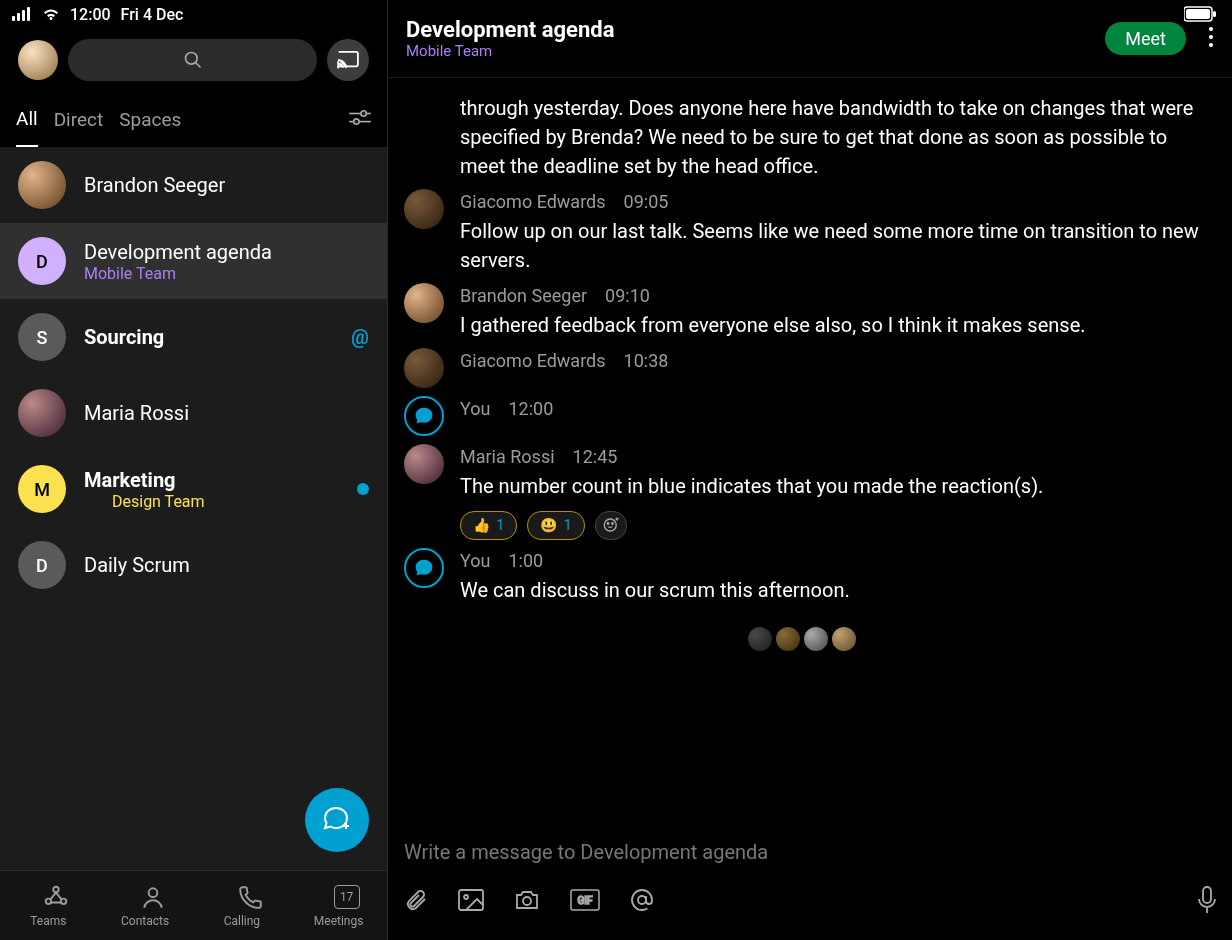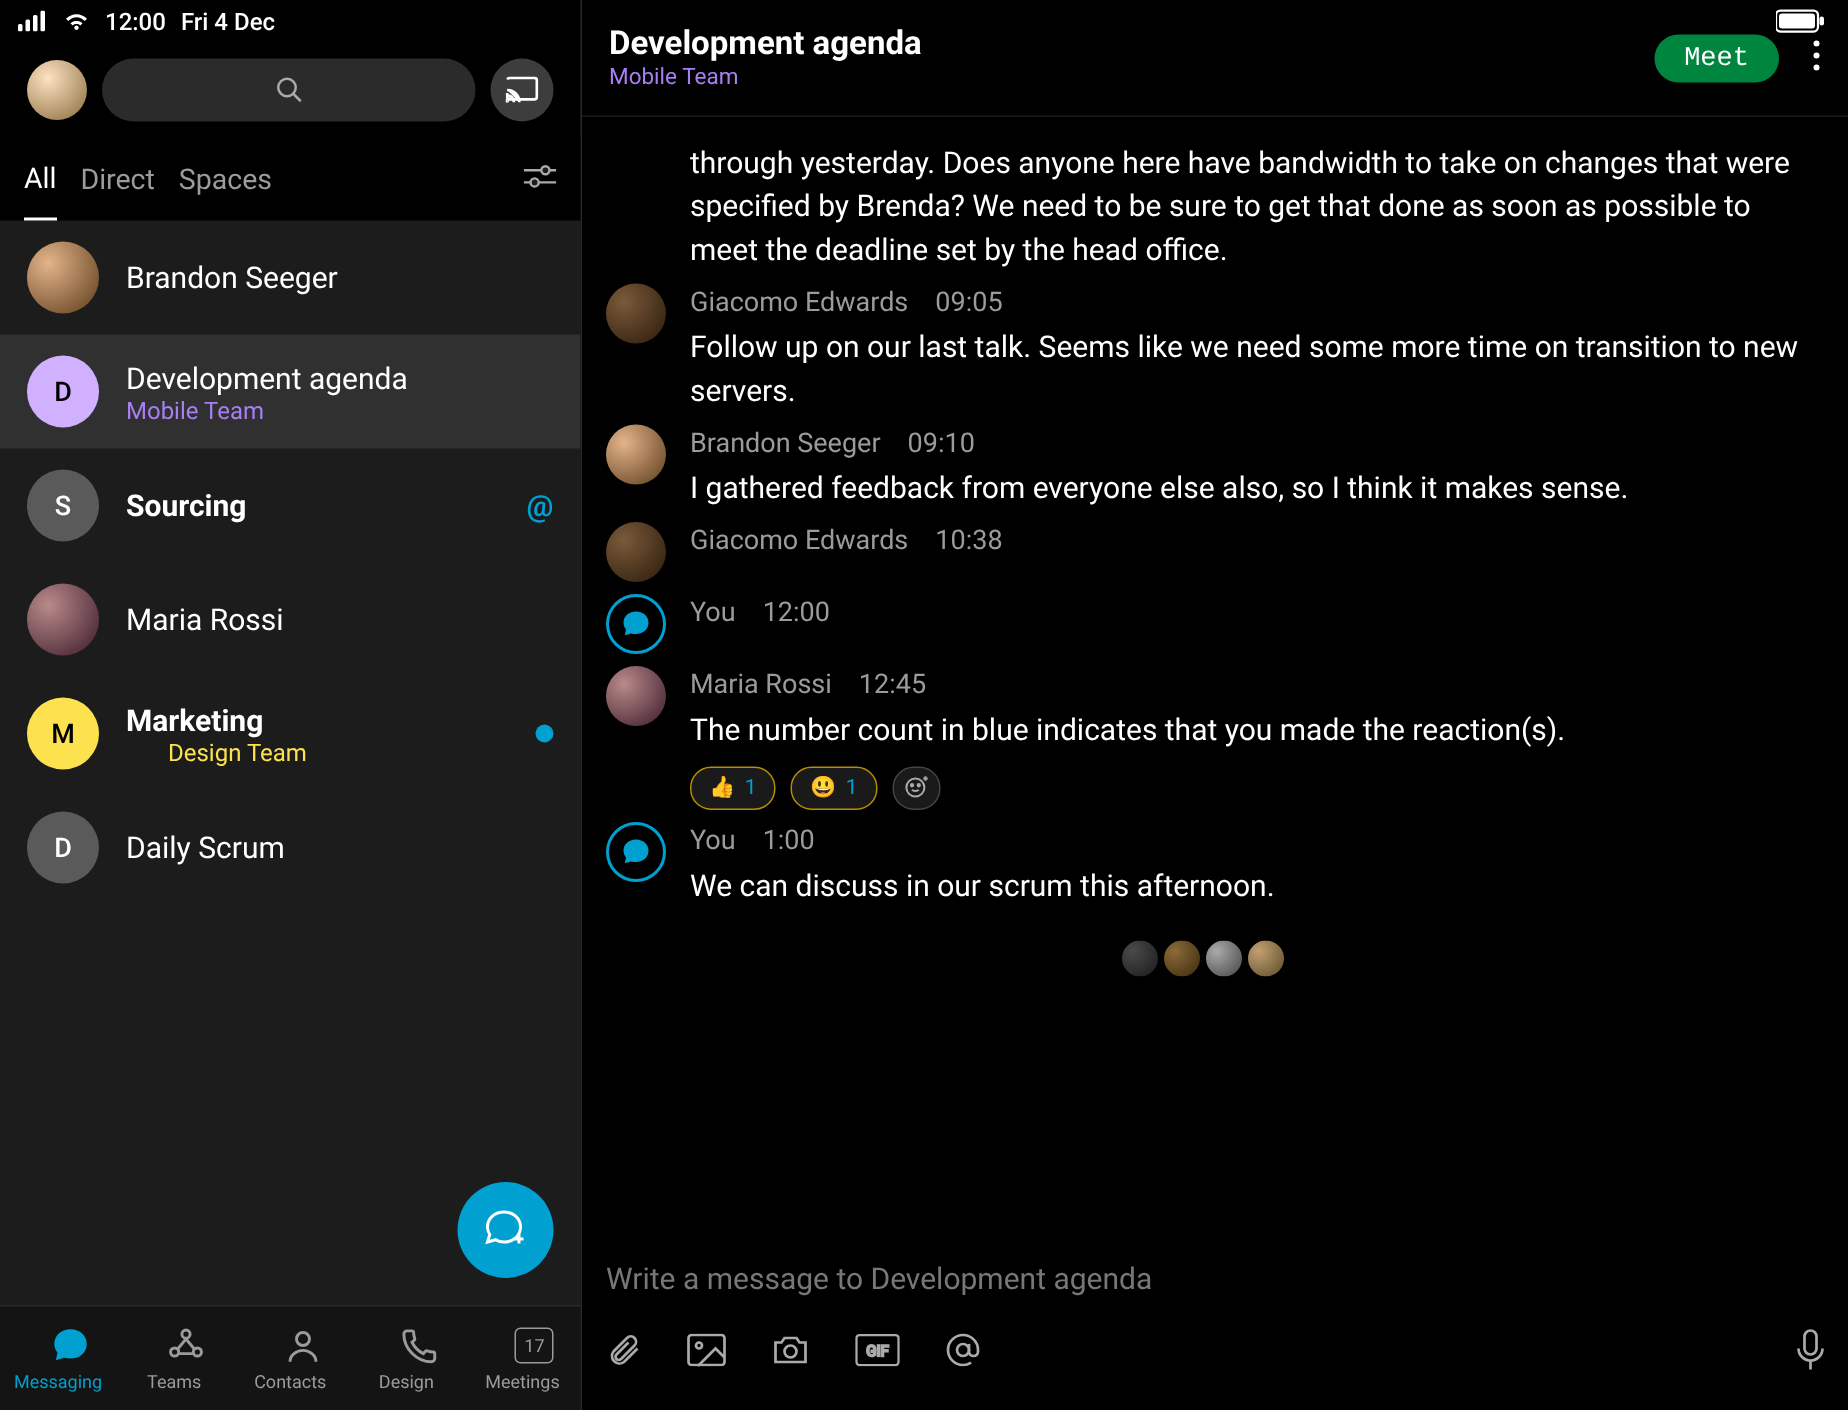--- a/index.html
+++ b/index.html
@@ -48,21 +48,21 @@
   .fab{position:absolute;right:18px;bottom:18px;width:64px;height:64px;border-radius:50%;background:var(--accent-blue);display:flex;align-items:center;justify-content:center;}
   .bottom-nav{height:70px;background:var(--bg-panel);border-top:1px solid #2a2a2a;display:flex;}
   .nav-item{flex:1;display:flex;flex-direction:column;align-items:center;justify-content:center;gap:3px;color:var(--text-gray);cursor:pointer;font-size:12px;}
   .nav-item.active{color:var(--accent-blue);}
   .nav-icon{height:28px;display:flex;align-items:center;margin-left:16px;}
   .main{flex:1;display:flex;flex-direction:column;background:var(--bg-black);border-left:1px solid #2a2a2a;}
   .header{height:78px;display:flex;align-items:center;padding:0 18px;border-bottom:1px solid #1a1a1a;}
   .header-titles{flex:1;display:flex;flex-direction:column;}
   .header-title{font-size:22px;font-weight:700;}
   .header-sub{font-size:15px;color:var(--accent-purple);}
-  .meet-btn{background:var(--accent-green);border-radius:18px;padding:6px 20px;font-size:18px;cursor:pointer;font-family:Liberation Mono, monospace;}
+  .meet-btn{background:var(--accent-green);border-radius:18px;padding:6px 20px;font-size:18px;cursor:pointer;}
   .more-btn{margin-left:22px;cursor:pointer;color:var(--text-white);}
   .messages{flex:1;overflow-y:auto;padding:8px 26px 8px 16px;}
   .message{display:flex;gap:16px;margin:8px 0;}
   .msg-content{flex:1;font-size:20px;line-height:1.45;}
   .msg-header{display:flex;gap:18px;margin-bottom:2px;}
   .msg-sender{color:var(--text-gray);font-size:18px;}
   .msg-time{color:var(--text-gray);font-size:18px;}
   .msg-body{color:var(--text-white);}
   .mention{color:var(--text-gray);}
   .reactions{display:flex;gap:10px;margin-top:10px;}
@@ -192,28 +192,20 @@
       </div>
     <div class="fab">
       <svg width="32" height="32" viewBox="0 0 32 32" fill="none" stroke="#fff" stroke-width="2">
           <path d="M26 14c0 6-5 10-11 10-2 0-4-.5-5.5-1.5L4 24l1.5-5C4.5 17.5 4 16 4 14 4 8 9 4 15 4s11 4 11 10z"></path>
           <line x1="22" y1="22" x2="28" y2="22"></line>
           <line x1="25" y1="19" x2="25" y2="25"></line>
         </svg>
     </div>
   </div>
   <div class="bottom-nav">
-    <div class="nav-item active">
-      <div class="nav-icon">
-          <svg width="26" height="26" viewBox="0 0 24 24" fill="var(--accent-blue)">
-            <path d="M12 2C6 2 2 6 2 11c0 2 .7 3.8 2 5.3L3 21l5-1.5c1.3.3 2.6.5 4 .5 6 0 10-4 10-9S18 2 12 2z"></path>
-          </svg>
-        </div>
-      <span>Messaging</span>
-    </div>
     <div class="nav-item">
       <div class="nav-icon">
           <svg width="26" height="26" viewBox="0 0 24 24" fill="none" stroke="currentColor" stroke-width="1.8">
             <circle cx="12" cy="5" r="2.5"></circle>
             <circle cx="5" cy="16" r="2.5"></circle>
             <circle cx="19" cy="16" r="2.5"></circle>
             <path d="M12 8l-5 6M12 8l5 6M7 17h10"></path>
           </svg>
         </div>
       <span>Teams</span>
@@ -226,21 +218,21 @@
           </svg>
         </div>
       <span>Contacts</span>
     </div>
     <div class="nav-item">
       <div class="nav-icon">
           <svg width="26" height="26" viewBox="0 0 24 24" fill="none" stroke="currentColor" stroke-width="1.8">
             <path d="M22 17v3a2 2 0 01-2 2c-9 0-17-8-17-17a2 2 0 012-2h3a1 1 0 011 1c0 1.3.3 2.5.7 3.7a1 1 0 01-.3 1L8 10c1.5 3 4 5.5 7 7l1.3-1.4a1 1 0 011-.3c1.2.4 2.4.7 3.7.7a1 1 0 011 1z"></path>
           </svg>
         </div>
-      <span>Design</span>
+      <span>Calling</span>
     </div>
     <div class="nav-item">
       <div class="nav-icon">
           <span style="border:1.5px solid currentColor;border-radius:4px;width:26px;height:24px;display:flex;align-items:center;justify-content:center;font-size:12px;line-height:1;">17</span>
         </div>
       <span>Meetings</span>
     </div>
   </div>
 </div>
 

